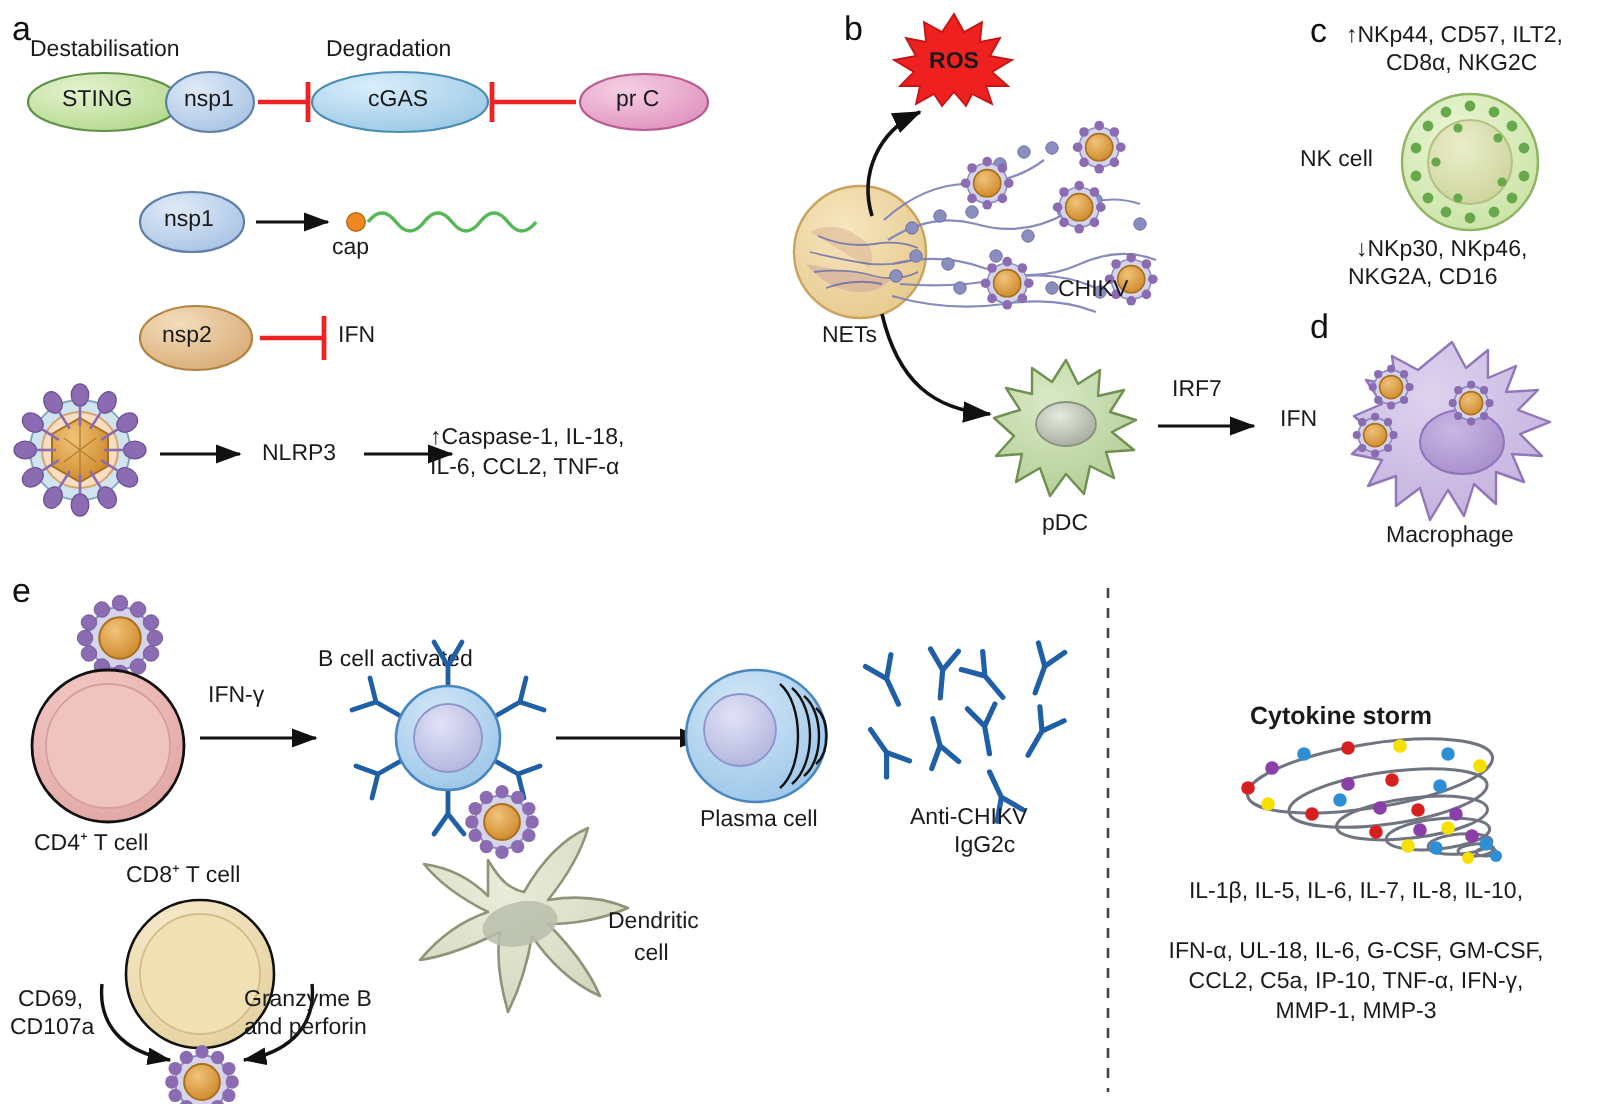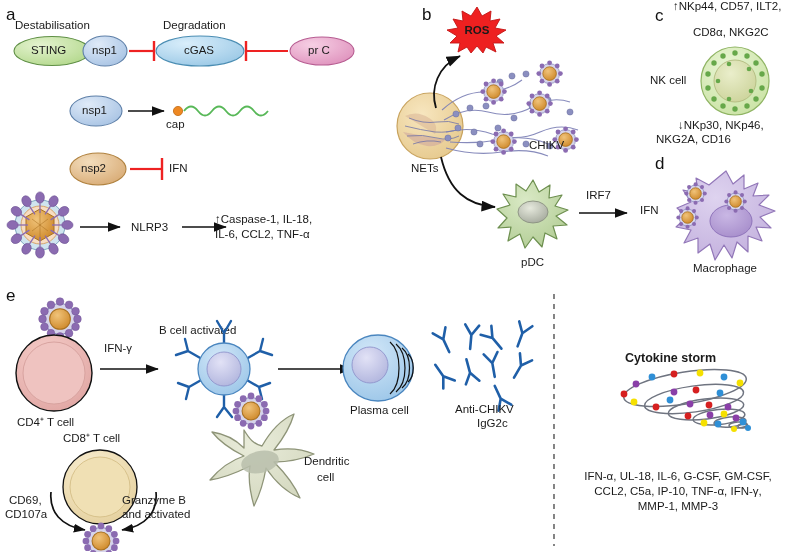--- a/index.html
+++ b/index.html
@@ -348,21 +348,21 @@
   </svg>
   <div class="abs lbl" style="left:521px; top:256px;">pDC</div>
 
   <svg class="abs" style="left:577px; top:205px;" width="62" height="16" viewBox="0 0 62 16">
     <line x1="2" y1="8" x2="50" y2="8" stroke="#111" stroke-width="1.6" marker-end="url(#arrowBlack)"></line>
   </svg>
   <div class="abs lbl" style="left:586px; top:189px;">IRF7</div>
   <div class="abs lbl" style="left:640px; top:204px;">IFN</div>
 
   <div class="abs panel-letter" style="left:655px; top:7px;">c</div>
-  <div class="abs lbl" style="left:673px; top:0;">↑NKp44, CD57, ILT2,</div>
+  <div class="abs lbl" style="left:673px; top:12px;">↑NKp44, CD57, ILT2,</div>
   <div class="abs lbl" style="left:693px; top:26px;">CD8α, NKG2C</div>
 
   <svg class="abs" style="left:699px; top:45px;" width="72" height="72" viewBox="0 0 72 72">
     <circle cx="36" cy="36" r="34" fill="url(#gNk)" stroke="#8fb463" stroke-width="1.2"></circle>
     <circle cx="36" cy="36" r="21" fill="url(#gNkN)" stroke="#b6bf84" stroke-width="1"></circle>
     <g fill="#66a84a">
       <circle cx="36" cy="8" r="2.7"></circle>
         <circle cx="48" cy="11" r="2.7"></circle>
         <circle cx="57" cy="18" r="2.7"></circle>
       <circle cx="63" cy="29" r="2.7"></circle>
@@ -378,21 +378,21 @@
         <circle cx="24" cy="11" r="2.7"></circle>
       <circle cx="30" cy="19" r="2.3"></circle>
         <circle cx="50" cy="24" r="2.3"></circle>
       <circle cx="19" cy="36" r="2.3"></circle>
         <circle cx="52" cy="46" r="2.3"></circle>
       <circle cx="30" cy="54" r="2.3"></circle>
     </g>
   </svg>
   <div class="abs lbl" style="left:650px; top:74px;">NK cell</div>
   <div class="abs lbl" style="left:678px; top:119px;">↓NKp30, NKp46,</div>
-  <div class="abs lbl" style="left:656px; top:133px;">NKG2A, CD16</div>
+  <div class="abs lbl" style="left:674px; top:133px;">NKG2A, CD16</div>
 
   <div class="abs panel-letter" style="left:655px; top:155px;">d</div>
 
   <svg class="abs" style="left:674px; top:168px;" width="104" height="96" viewBox="0 0 104 96">
     <path d="M52,3 L59,16 L70,7 L70,21 L84,15 L79,28 L95,27 L85,37 L101,43 L86,49 L97,60 L82,59 L88,73 L74,68 L74,84 L63,74 L58,90 L50,77 L41,92 L36,76 L24,85 L24,70 L10,75 L17,62 L2,59 L13,49 L3,40 L17,34 L9,22 L24,25 L22,10 L35,17 Z" fill="url(#gMac)" stroke="#9277b8" stroke-width="1.2" stroke-linejoin="round"></path>
     <ellipse cx="57" cy="53" rx="21" ry="16" fill="url(#gMacN)" stroke="#8f74bb" stroke-width="1"></ellipse>
     <g>
       <g transform="translate(10,14) scale(0.34)">
         <circle cx="34" cy="34" r="25" fill="#d6d4ea" stroke="#8b8fc0" stroke-width="2.4"></circle>
         <circle cx="34" cy="34" r="17" fill="url(#gVcore)" stroke="#a8701e" stroke-width="2.4"></circle>
@@ -569,21 +569,21 @@
 
   <svg class="abs" style="left:47px; top:490px;" width="56" height="48" viewBox="0 0 56 48">
     <path d="M4,2 C2,22 14,36 38,40" fill="none" stroke="#111" stroke-width="1.7" marker-end="url(#arrowBlackSm)"></path>
   </svg>
   <svg class="abs" style="left:104px; top:490px;" width="56" height="48" viewBox="0 0 56 48">
     <path d="M52,2 C54,22 42,36 18,40" fill="none" stroke="#111" stroke-width="1.7" marker-end="url(#arrowBlackSm)"></path>
   </svg>
   <div class="abs lbl" style="left:9px; top:494px;">CD69,</div>
   <div class="abs lbl" style="left:5px; top:508px;">CD107a</div>
   <div class="abs lbl" style="left:122px; top:494px;">Granzyme B</div>
-  <div class="abs lbl" style="left:122px; top:508px;">and activated</div>
+  <div class="abs lbl" style="left:122px; top:508px;">and perforin</div>
 
   <svg class="abs" style="left:82px; top:522px;" width="38" height="38" viewBox="0 0 68 68">
     <circle cx="34" cy="34" r="24" fill="#d6d4ea" stroke="#8b8fc0" stroke-width="1.8"></circle>
     <circle cx="34" cy="34" r="16" fill="url(#gVcore)" stroke="#a8701e" stroke-width="1.8"></circle>
     <g fill="#8b6bb1">
       <circle cx="34" cy="7" r="6"></circle>
         <circle cx="48" cy="12" r="6"></circle>
         <circle cx="58" cy="22" r="6"></circle>
       <circle cx="61" cy="34" r="6"></circle>
         <circle cx="58" cy="46" r="6"></circle>
@@ -635,17 +635,18 @@
       <circle cx="112" cy="48" r="3.4" fill="#f5e000"></circle>
       <circle cx="92" cy="57" r="3.4" fill="#f5e000"></circle>
       <circle cx="106" cy="58" r="3.4" fill="#2f8fd6"></circle>
       <circle cx="124" cy="52" r="3.4" fill="#8a3fa8"></circle>
       <circle cx="131" cy="56" r="3.4" fill="#2f8fd6"></circle>
       <circle cx="136" cy="62" r="3.0" fill="#2f8fd6"></circle>
       <circle cx="122" cy="63" r="3.0" fill="#f5e000"></circle>
     </g>
   </svg>
 
+  <div class="abs lbl lbl-c" style="left:578px; top:440px; width:200px;">IL-1β, IL-5, IL-6, IL-7, IL-8, IL-10,</div>
   <div class="abs lbl lbl-c" style="left:568px; top:470px; width:220px;">IFN-α, UL-18, IL-6, G-CSF, GM-CSF,</div>
   <div class="abs lbl lbl-c" style="left:573px; top:485px; width:210px;text-align:center;">CCL2, C5a, IP-10, TNF-α, IFN-γ,</div>
   <div class="abs lbl lbl-c" style="left:578px; top:500px; width:200px;">MMP-1, MMP-3</div>
 
 </div>
 
 </body></html>

